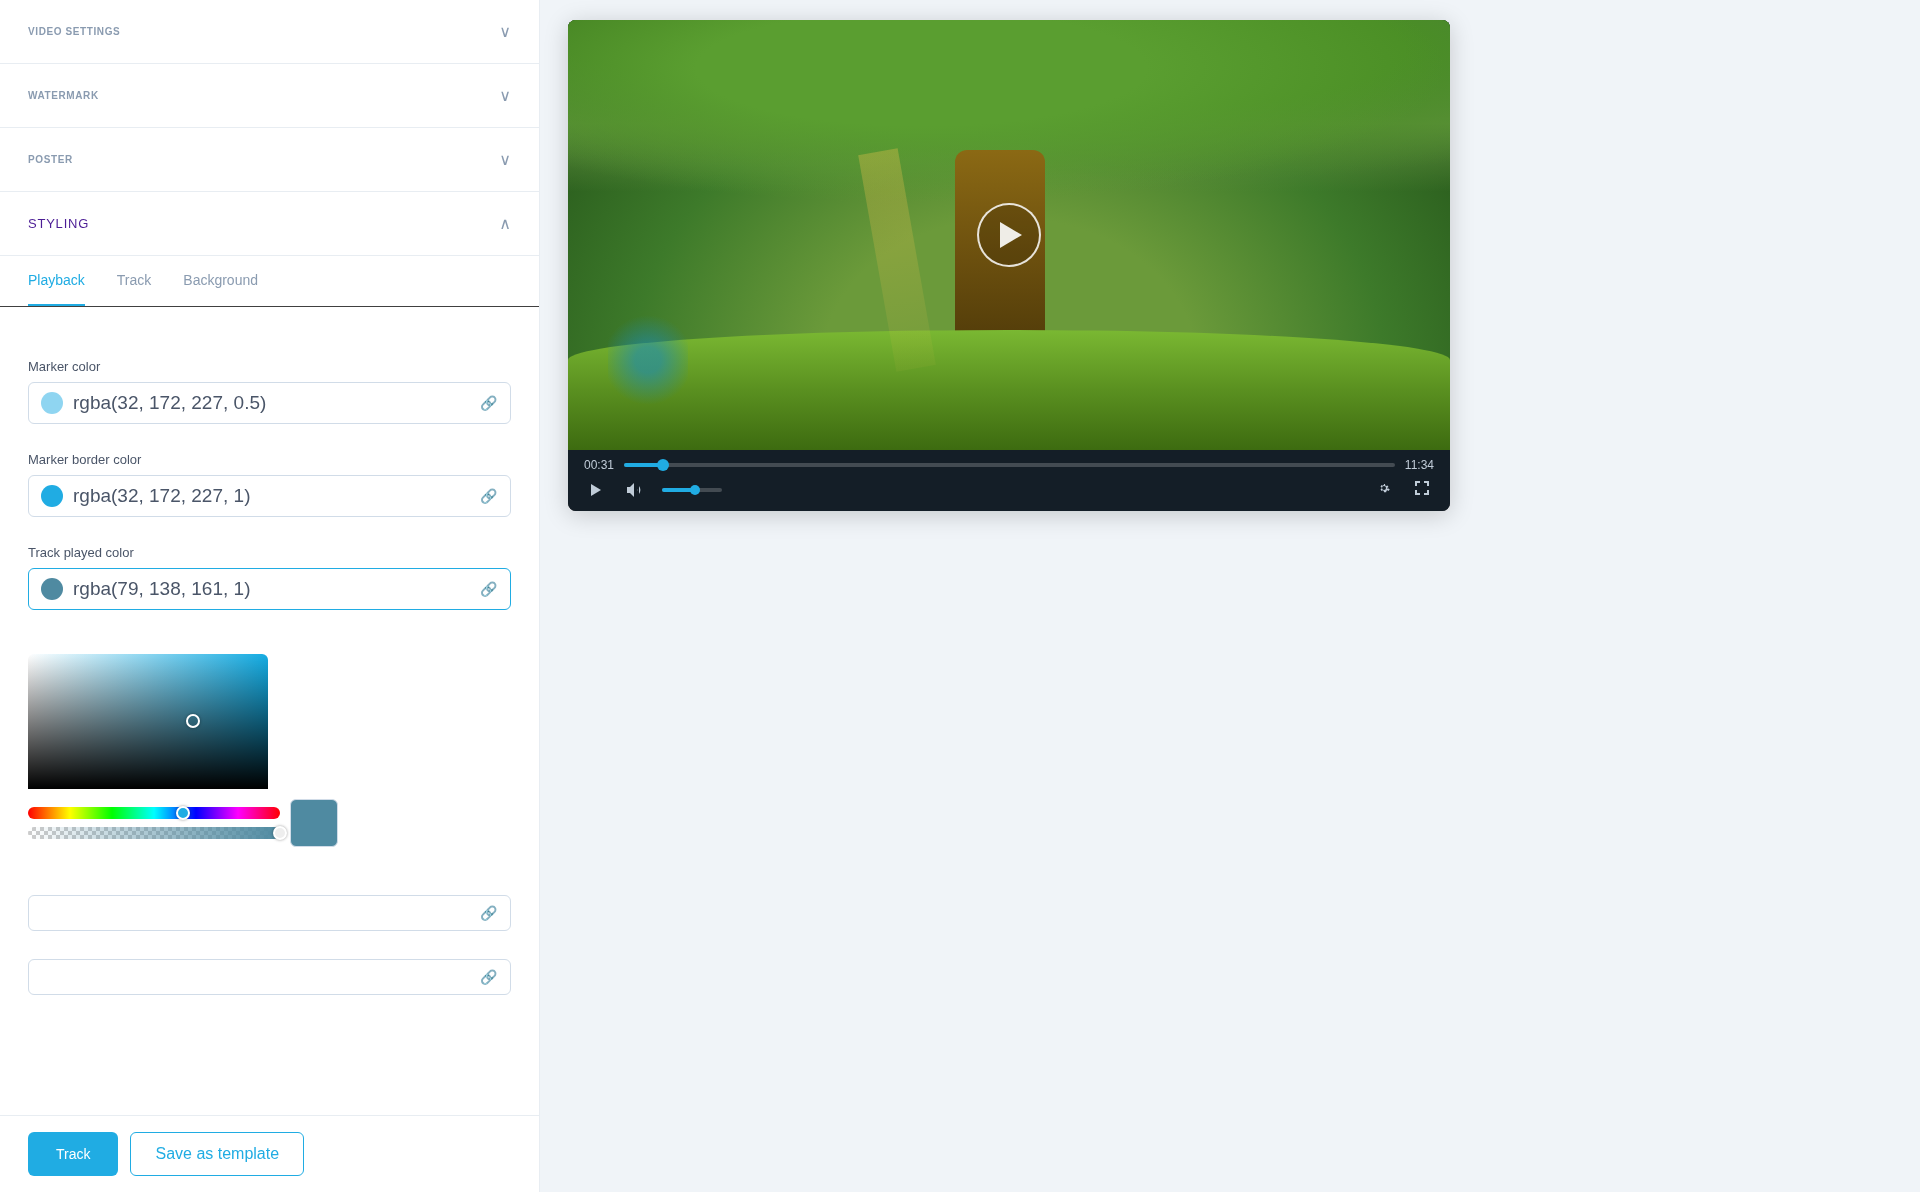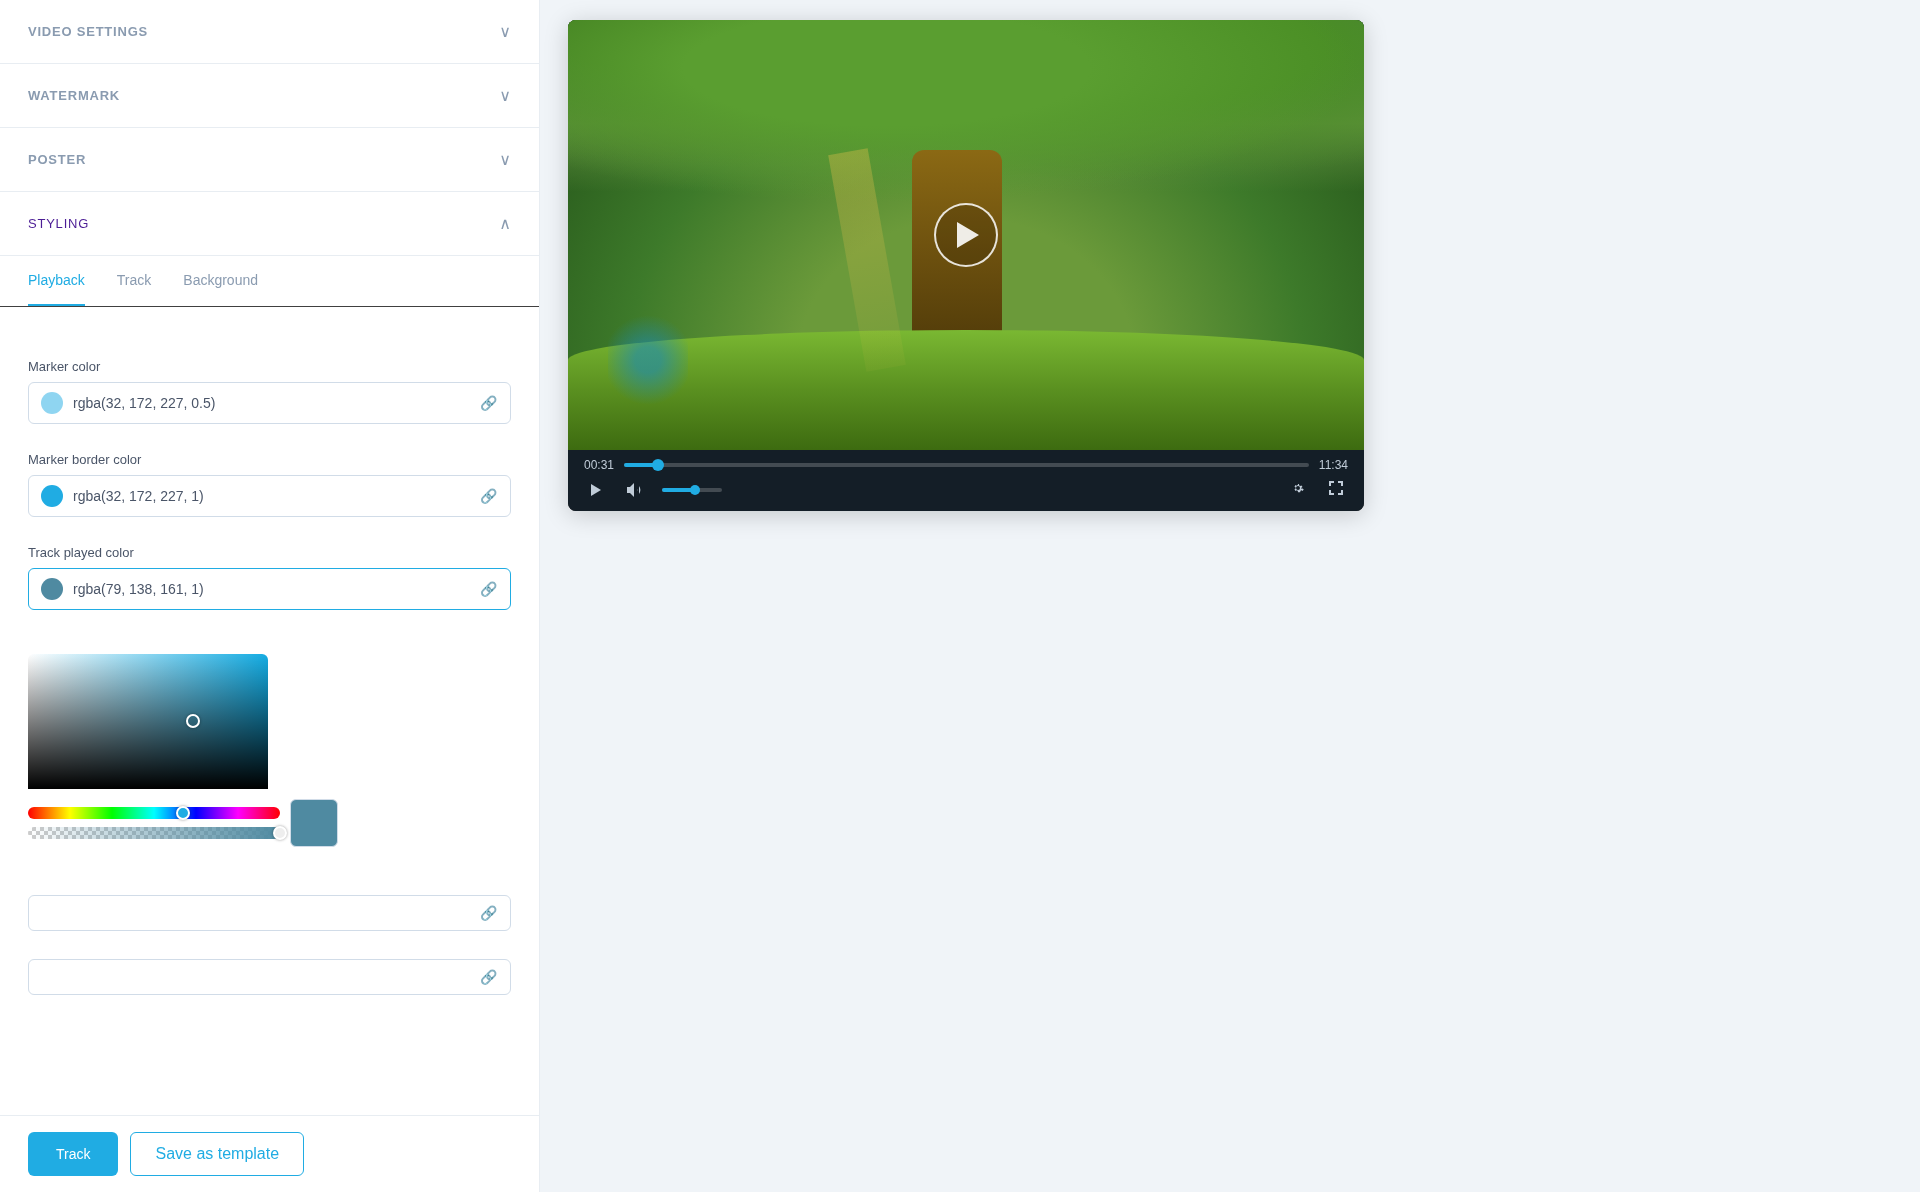--- a/index.html
+++ b/index.html
@@ -24,21 +24,21 @@
 
     .section-header {
       display: flex;
       align-items: center;
       justify-content: space-between;
       padding: 22px 28px;
       border-bottom: 1px solid #e8edf2;
       cursor: pointer;
     }
     .section-title {
-      font-size: 13px;
+      font-size: 10px;
       font-weight: 600;
       color: #8a9bb0;
       letter-spacing: 0.06em;
       text-transform: uppercase;
     }
     .chevron {
       color: #8a9bb0;
       font-size: 16px;
     }
     .styling-header {
@@ -105,21 +105,21 @@
       border-color: #20ace3;
     }
     .color-dot {
       width: 22px;
       height: 22px;
       border-radius: 50%;
       flex-shrink: 0;
     }
     .color-value {
       flex: 1;
-      font-size: 14px;
+      font-size: 19px;
       color: #4a5568;
       border: none;
       outline: none;
       background: transparent;
     }
     .link-icon {
       color: #a0b0c0;
       font-size: 14px;
       cursor: pointer;
     }
@@ -271,21 +271,21 @@
     .right-panel {
       flex: 1;
       padding: 20px 28px;
       display: flex;
       flex-direction: column;
       align-items: flex-start;
     }
 
     
     .video-wrapper {
-      width: 796px;
+      width: 882px;
       max-width: 100%;
       background: #1a1a1a;
       border-radius: 8px;
       overflow: hidden;
       box-shadow: 0 4px 24px rgba(0,0,0,0.18);
     }
 
     .video-scene {
       width: 100%;
       height: 430px;

